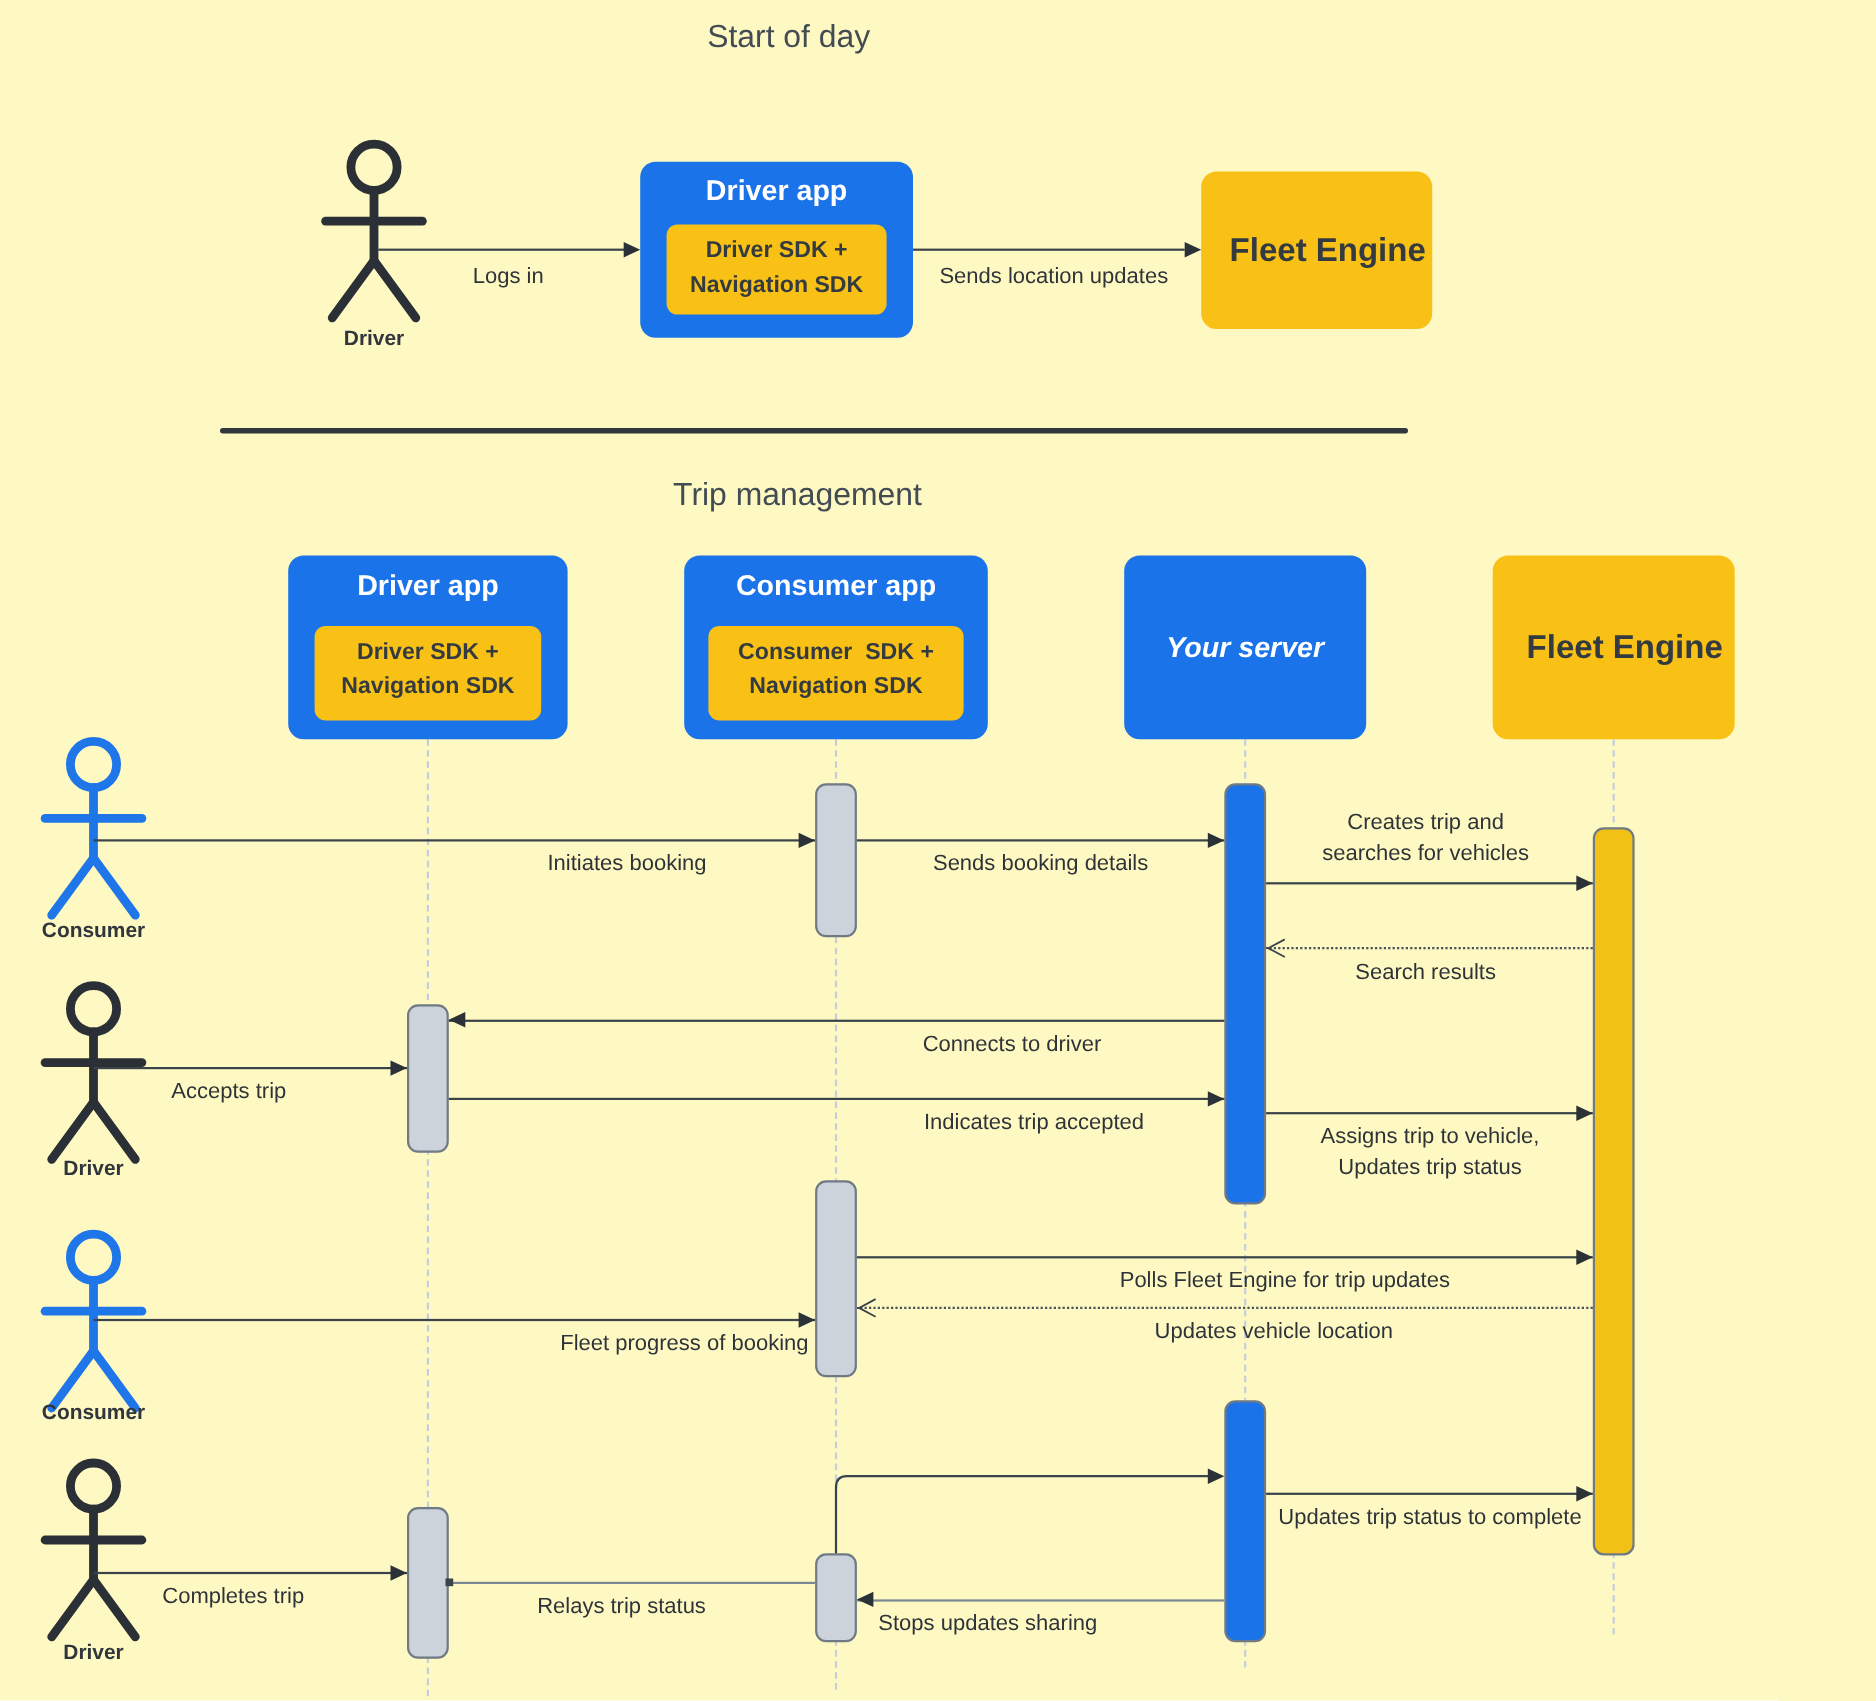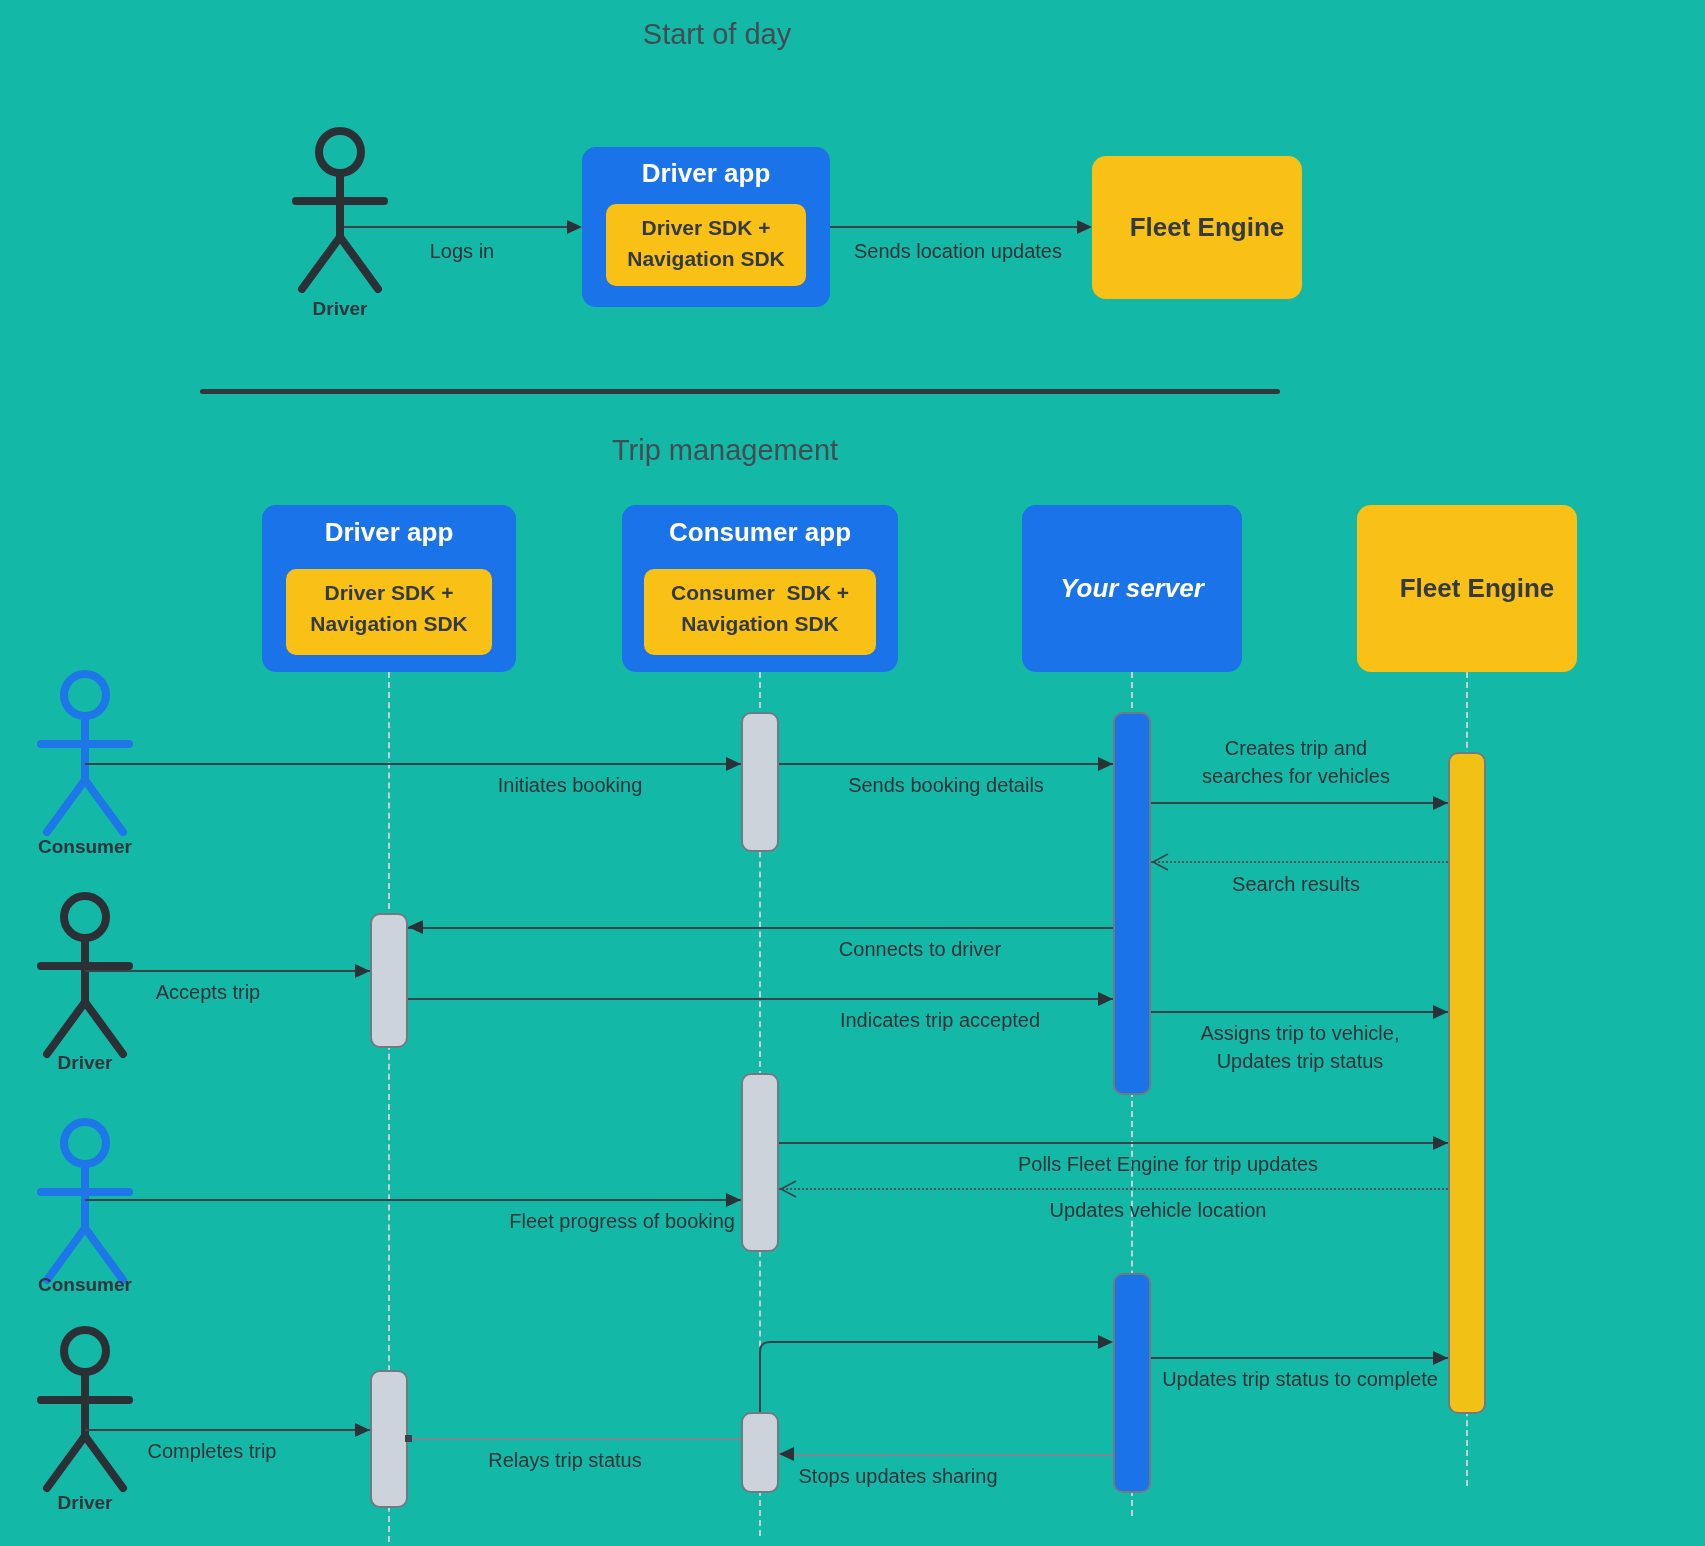--- a/index.html
+++ b/index.html
@@ -1,23 +1,23 @@
 <!DOCTYPE html>
 <html><head>
 <meta charset="utf-8">
 <style>
   html,body{margin:0;padding:0;background:#ffffff;}
-  #canvas{position:relative;width:1705px;height:1546px;background:#14b8a6;overflow:hidden;
+  #canvas{position:relative;width:1705px;height:1546px;background:#fef9c3;overflow:hidden;
           font-family:"Liberation Sans",sans-serif;color:#2E3338;}
   .abs{position:absolute;}
   .section-title{position:absolute;font-size:29px;color:#434B53;transform:translateX(-50%);white-space:nowrap;}
   .box-blue{position:absolute;background:#1A73E8;border-radius:14px;}
   .box-yellow{position:absolute;background:#F9C116;border-radius:14px;display:flex;align-items:center;justify-content:center;}
   .box-title{position:absolute;width:100%;text-align:center;font-size:26px;font-weight:bold;color:#ffffff;white-space:nowrap;}
-  .box-title-dark{font-size:26px;font-weight:bold;color:#333A40;white-space:nowrap;text-align:center;margin-left:20px;}
+  .box-title-dark{font-size:30px;font-weight:bold;color:#333A40;white-space:nowrap;text-align:center;margin-left:20px;}
   .sdk-box{position:absolute;background:#F9C116;border-radius:10px;padding-top:8px;}
   .sdk-line{text-align:center;font-size:21px;font-weight:bold;color:#333A40;line-height:31px;white-space:pre;}
   .lifeline{position:absolute;width:0;border-left:2px dashed #C5CEDA;}
   .bar{position:absolute;width:38px;border:2px solid #6F7A85;border-radius:10px;box-sizing:border-box;}
   .bar-gray{background:#CDD3DB;}
   .bar-blue{background:#1A73E8;}
   .bar-yellow{background:#F2C116;}
   .msg-line{position:absolute;height:0;border-top:2px solid #3A424A;}
   .msg-line-soft{position:absolute;height:0;border-top:2px solid #7A8794;}
   .msg-dotted{position:absolute;height:0;border-top:2px dotted #4A525A;}

